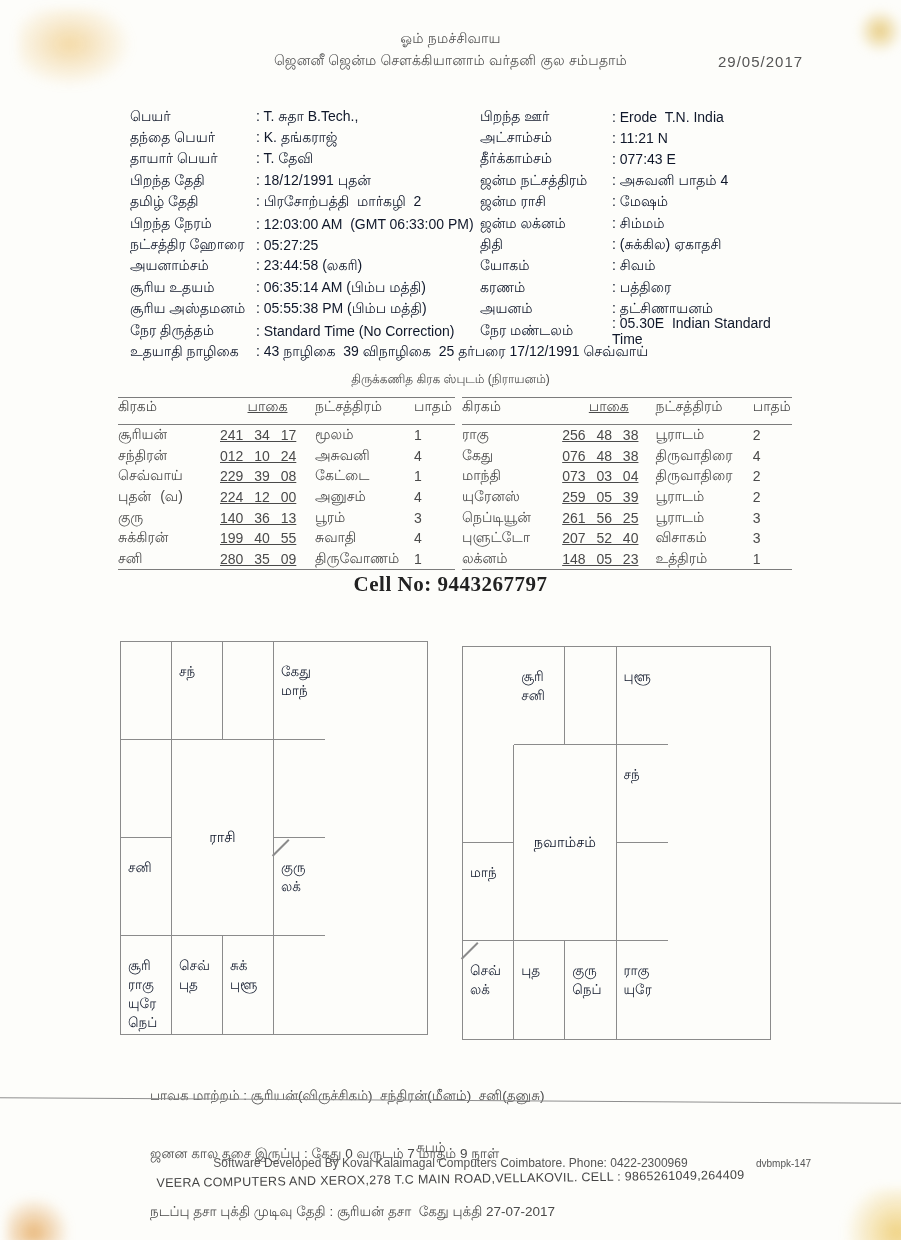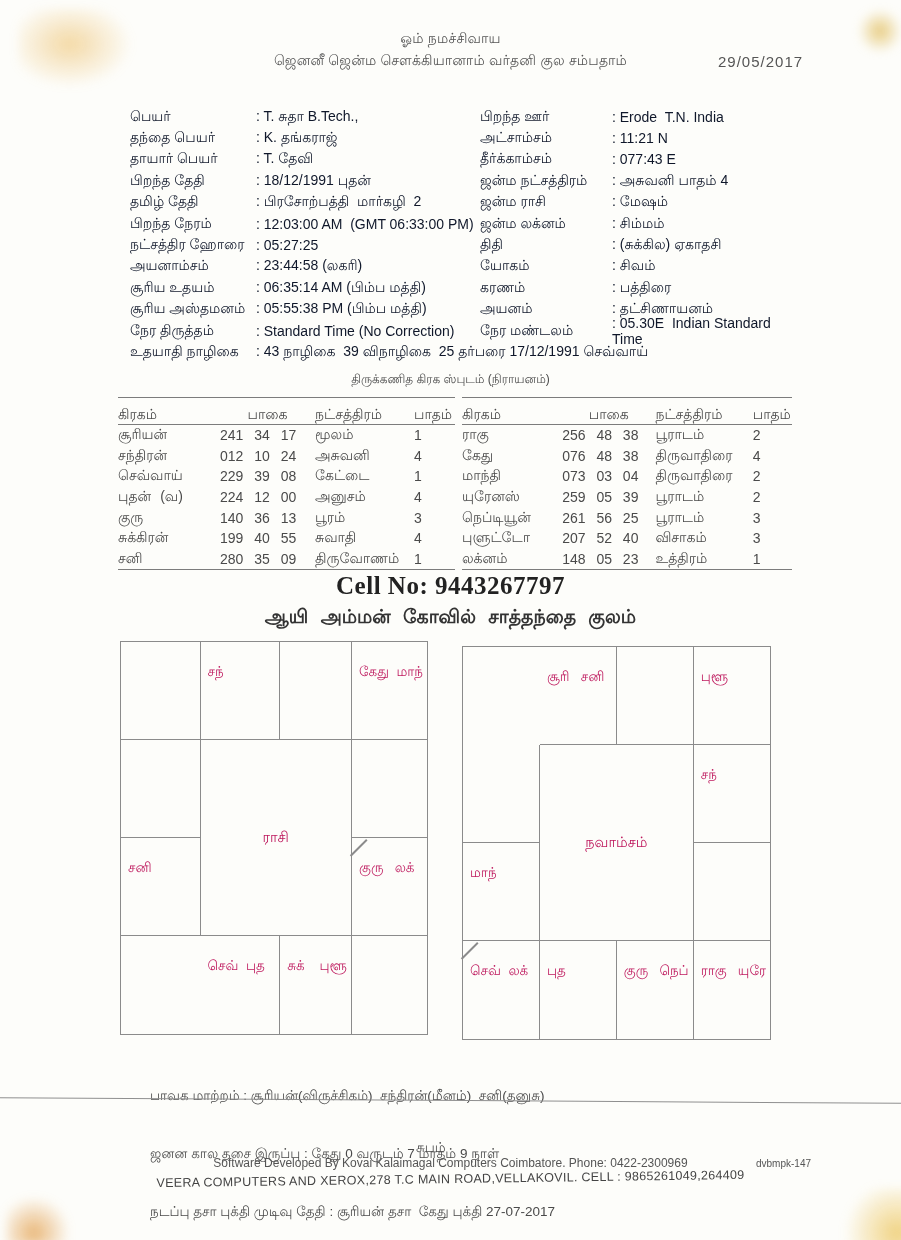--- a/index.html
+++ b/index.html
@@ -30,35 +30,35 @@
   .dcol{position:absolute; font-size:14px; color:#0f172a;}
   .drow{display:flex; height:21.4px; align-items:center; white-space:pre-wrap;}
   .dlabel{flex:0 0 auto;}
   .dvalue{white-space:pre-wrap;}
   .dcol-left .dlabel{width:126px;}
   .dcol-right .dlabel{width:132px;}
 
   
   .ttl{font-size:12px; color:#4a4a4a;}
   .ptable{position:absolute; border-top:1.4px solid #7c7c7c; border-bottom:1.4px solid #7c7c7c; font-size:14px; color:#4a4a4a;}
-  .pthead{display:flex; height:26px; align-items:flex-end; border-bottom:1.4px solid #7c7c7c;}
+  .pthead{display:flex; height:26px; align-items:flex-start; border-bottom:1.4px solid #7c7c7c;}
   .ptrow{display:flex; height:20.6px; align-items:center;}
   .pt-planet{width:102px; display:flex; white-space:pre;}
   .pnote{margin-left:9px;}
-  .pt-deg{width:95px; word-spacing:7px;}
+  .pt-deg{width:95px; word-spacing:7px;text-decoration:underline;}
   .pthead .pt-deg{text-align:center; word-spacing:normal;}
   .pt-star{width:95px;}
   .pt-padam{width:40px; text-align:left; padding-left:4px;}
 
-  .cellno{font-family:"Liberation Serif","DejaVu Serif",serif; font-size:25px; font-weight:600; color:#222; letter-spacing:.5px;}
+  .cellno{font-family:"Liberation Serif","DejaVu Serif",serif; font-size:21px; font-weight:600; color:#222; letter-spacing:.5px;}
   .kulam{font-size:19px; font-weight:bold; color:#333; word-spacing:7px;}
 
   
-  .schart{position:absolute; display:grid; grid-template-columns:repeat(2,1fr); grid-template-rows:repeat(4,1fr);
-    border:1.2px solid #8b8b8b; font-size:13.5px; color:#be185d;}
+  .schart{position:absolute; display:grid; grid-template-columns:repeat(6,1fr); grid-template-rows:repeat(4,1fr);
+    border:1.2px solid #8b8b8b; font-size:13.5px; color:#0f172a;}
   .scell{border-right:1.2px solid #8b8b8b; border-bottom:1.2px solid #8b8b8b;
     padding:20px 4px 0 7px; white-space:pre-wrap; position:relative; line-height:19px;}
   .scell.last-col{border-right:none;}
   .scell.last-row{border-bottom:none;}
   .gc1{grid-column:1}.gc2{grid-column:2}.gc3{grid-column:3}.gc4{grid-column:4}
   .gr1{grid-row:1}.gr2{grid-row:2}.gr3{grid-row:3}.gr4{grid-row:4}
   .scenter{grid-column:2/4; grid-row:2/4; border-right:1.2px solid #8b8b8b; border-bottom:1.2px solid #8b8b8b;
     display:flex; align-items:center; justify-content:center; font-size:14.5px;}
   .lagna-slash{position:absolute; top:9px; left:-5px; width:23px; height:1.5px; background:#8b8b8b; transform:rotate(-45deg);}
 
@@ -212,32 +212,33 @@
       </div>
     <div class="ptrow">
         <span class="pt-planet"><span>லக்னம்</span></span>
         <span class="pt-deg">148 05 23</span>
         <span class="pt-star">உத்திரம்</span>
         <span class="pt-padam">1</span>
       </div>
   </div>
 
   <div class="abs ctr cellno" style="top:572px">Cell No: 9443267797</div>
-  <div class="abs ctr kulam" style="top:606px">ஆயி அம்மன் கோவில் சாத்தந்தை குலம்</div>
 
   <div class="schart" style="left:120px; top:641px; width:306px; height:392px">
     <div class="scell gc1 gr1"></div>
     <div class="scell gc2 gr1">சந்</div>
     <div class="scell gc3 gr1"></div>
     <div class="scell gc4 gr1 last-col">கேது  மாந்</div>
     <div class="scell gc1 gr2"></div>
     <div class="scenter">ராசி</div>
     <div class="scell gc4 gr2 last-col"></div>
     <div class="scell gc1 gr3">சனி</div>
     <div class="scell gc4 gr3 last-col">குரு   லக்<span class="lagna-slash"></span></div>
+    <div class="scell gc1 gr4 last-row">சூரி  ராகு
+யுரே  நெப்</div>
     <div class="scell gc2 gr4 last-row">செவ்  புத</div>
     <div class="scell gc3 gr4 last-row">சுக்    புளூ</div>
     <div class="scell gc4 gr4 last-row last-col"></div>
   </div>
 
   <div class="schart" style="left:462px; top:646px; width:307px; height:392px">
     <div class="scell gc2 gr1">சூரி   சனி</div>
     <div class="scell gc3 gr1"></div>
     <div class="scell gc4 gr1 last-col">புளூ</div>
     <div class="scell gc1 gr2"></div>

